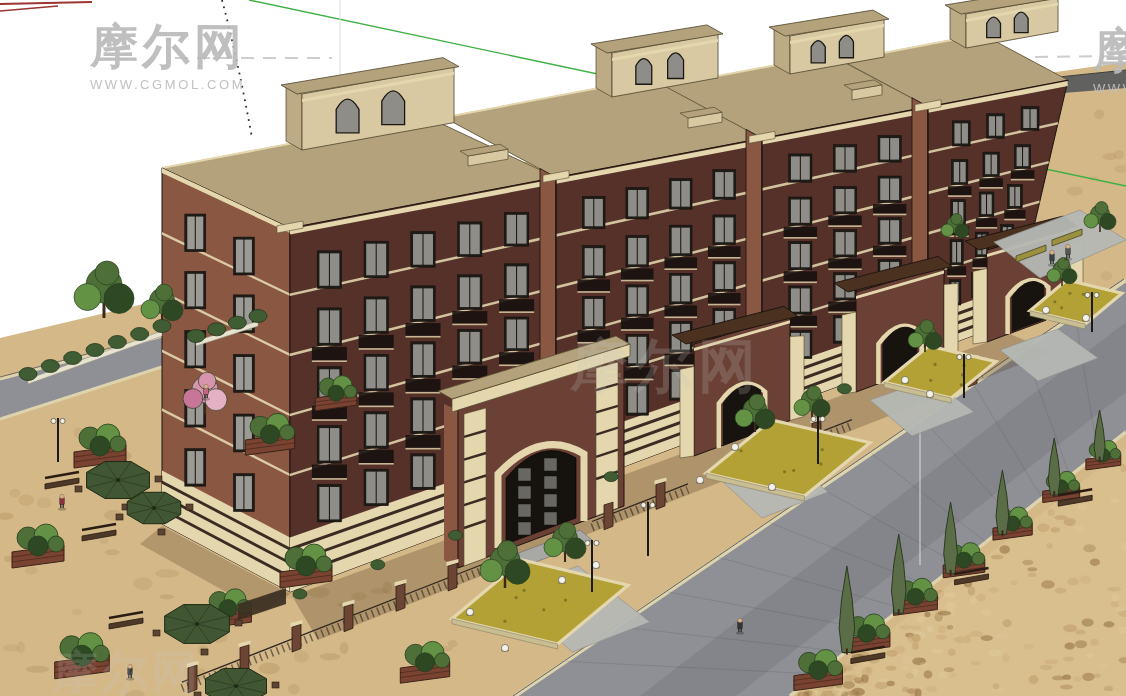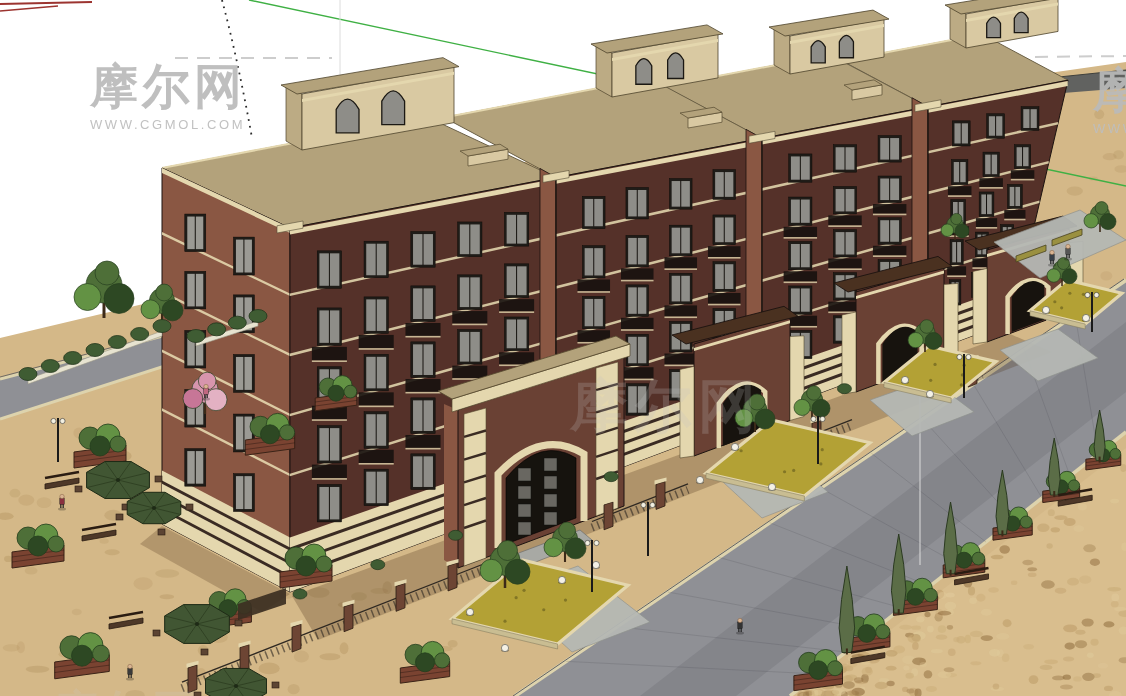--- a/index.html
+++ b/index.html
@@ -1,19 +1,19 @@
 <!DOCTYPE html>
 <html><head>
 <meta charset="utf-8">
 <style>
   html,body{margin:0;padding:0;background:#ffffff;}
   .stage{position:relative;width:1126px;height:696px;overflow:hidden;background:#fff;
          font-family:"Liberation Sans", sans-serif;}
   .stage svg{position:absolute;left:0;top:0;}
-  .wm{position:absolute;pointer-events:none;line-height:1.05;margin-top:40px;}
+  .wm{position:absolute;pointer-events:none;line-height:1.05;}
   .wm-title{font-weight:bold;}
   .wm-tl{left:90px;top:22px;}
   .wm-tl .wm-title{font-size:48px;color:rgba(186,186,186,0.92);letter-spacing:4px;}
   .wm-tl .wm-sub{font-size:13px;color:rgba(190,190,190,0.95);letter-spacing:2.6px;margin-top:6px;}
   .wm-tr{left:1093px;top:26px;white-space:nowrap;}
   .wm-tr .wm-title{font-size:48px;color:rgba(186,186,186,0.92);letter-spacing:4px;}
   .wm-tr .wm-sub{font-size:13px;color:rgba(190,190,190,0.95);letter-spacing:2.6px;margin-top:6px;}
   .wm-center{left:570px;top:336px;}
   .wm-center .wm-title{font-size:58px;color:rgba(195,195,195,0.22);letter-spacing:6px;}
   .wm-bl{left:52px;top:648px;}

